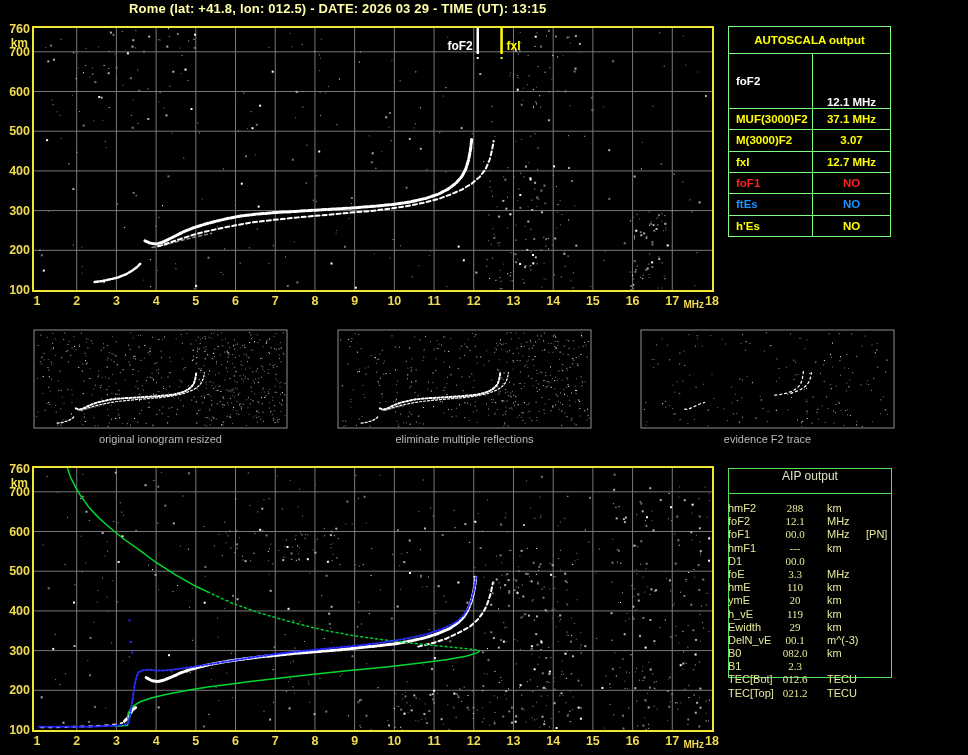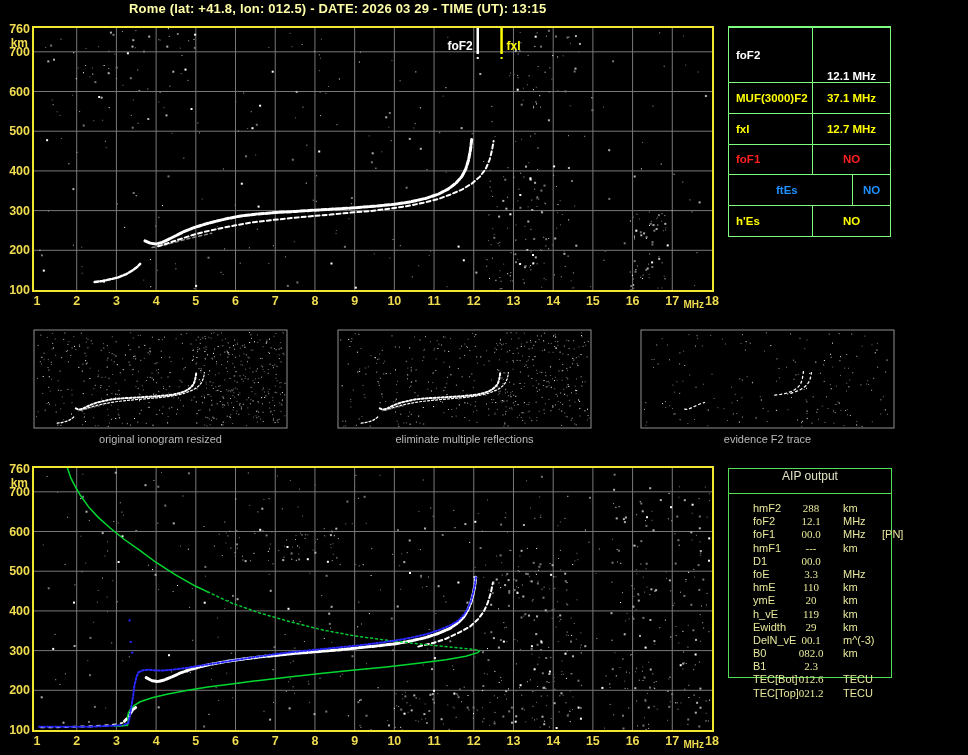--- a/index.html
+++ b/index.html
@@ -30,21 +30,21 @@
   
   .aip-box {
     position:absolute; left:728px; top:468px; width:164px; height:210px;
     border:1px solid #54e054; background:transparent;
   }
   .aip-head { height:25px; line-height:25px; text-align:center; color:#e2e2c4;
               border-bottom:1px solid #54e054; font:12px "Liberation Sans", sans-serif; }
   .aip-rows { position:absolute; left:728px; top:502px; width:185px;
               font:11px "Liberation Sans", sans-serif; color:#e8e89c; }
   .aip-row { display:flex; height:13.2px; line-height:13px; white-space:nowrap; }
-  .aip-label { width:52px; padding-left:9px; flex:none; overflow:visible;margin-left:16px; }
+  .aip-label { width:52px; padding-left:0; flex:none; overflow:visible; }
   .aip-value { width:30px; text-align:center; flex:none;font-family:Liberation Serif, serif; }
   .aip-unit  { padding-left:17px; width:56px; flex:none; }
   .aip-extra { flex:none; }
   
   .thumb-caption {
     position:absolute; top:433px; width:253px; text-align:center;
     font:11px "Liberation Sans", sans-serif; color:#b8b8b8;
   }
 </style>
 </head>
@@ -2829,38 +2829,43 @@
       <path d="M774.8 395.2 L780.7 394.4 L786.5 393.1 L790.9 391.7 L794.6 389.8 L797.5 387.7 L799.7 385.3 L801.2 382.6 L802.2 379.3 L802.9 375.4 L803.4 371.6" fill="none" stroke="#ffffff" stroke-width="1.3" stroke-dasharray="2 3" stroke-linecap="round"></path>
       <path d="M790.9 393.4 L795.3 391.8 L799.7 390.0 L803.4 387.8 L806.3 385.4 L808.5 382.6 L810.0 379.3 L810.9 375.9 L811.4 372.6" fill="none" stroke="#ffffff" stroke-width="1.3" stroke-dasharray="2 3" stroke-linecap="round"></path>
       <path d="M684.7 409.2 L686.9 409.5 L689.1 408.9 L691.3 407.9 L694.3 406.5 L697.2 405.1 L700.9 403.6 L704.5 402.5" fill="none" stroke="#ffffff" stroke-width="1.3" stroke-dasharray="2 3" stroke-linecap="round"></path>
       <rect x="641" y="330" width="253" height="98" fill="none" stroke="#909090" stroke-width="1"></rect>
     </g>
   </svg>
 
 <div class="title">Rome (lat: +41.8, lon: 012.5) - DATE: 2026 03 29 - TIME (UT): 13:15</div>
 
 <div class="as-table" id="as-table">
+  <div class="as-head">AUTOSCALA output</div>
 <div class="as-row">
       <div class="as-label" style="color: rgb(255, 255, 255);">foF2</div>
       <div class="as-value" style="color: rgb(255, 255, 255); margin-top: 42px;">12.1 MHz</div>
     </div>
     <div class="as-row">
       <div class="as-label" style="color: rgb(255, 255, 0);">MUF(3000)F2</div>
       <div class="as-value" style="color: rgb(255, 255, 0);">37.1 MHz</div>
+    </div>
+    <div class="as-row">
+      <div class="as-label" style="color: rgb(255, 255, 0);">M(3000)F2</div>
+      <div class="as-value" style="color: rgb(255, 255, 0);">3.07</div>
     </div>
     <div class="as-row">
       <div class="as-label" style="color: rgb(255, 255, 0);">fxI</div>
       <div class="as-value" style="color: rgb(255, 255, 0);">12.7 MHz</div>
     </div>
     <div class="as-row">
       <div class="as-label" style="color: rgb(255, 32, 32);">foF1</div>
       <div class="as-value" style="color: rgb(255, 32, 32);">NO</div>
     </div>
     <div class="as-row">
-      <div class="as-label" style="color: rgb(30, 144, 255); margin-left: 40px;">ftEs</div>
+      <div class="as-label" style="color: rgb(30, 144, 255);">ftEs</div>
       <div class="as-value" style="color: rgb(30, 144, 255);">NO</div>
     </div>
     <div class="as-row">
       <div class="as-label" style="color: rgb(255, 255, 0);">h'Es</div>
       <div class="as-value" style="color: rgb(255, 255, 0);">NO</div>
     </div>
   </div>
 
 <div class="aip-box" id="aip-box">
   <div class="aip-head">AIP output</div>

